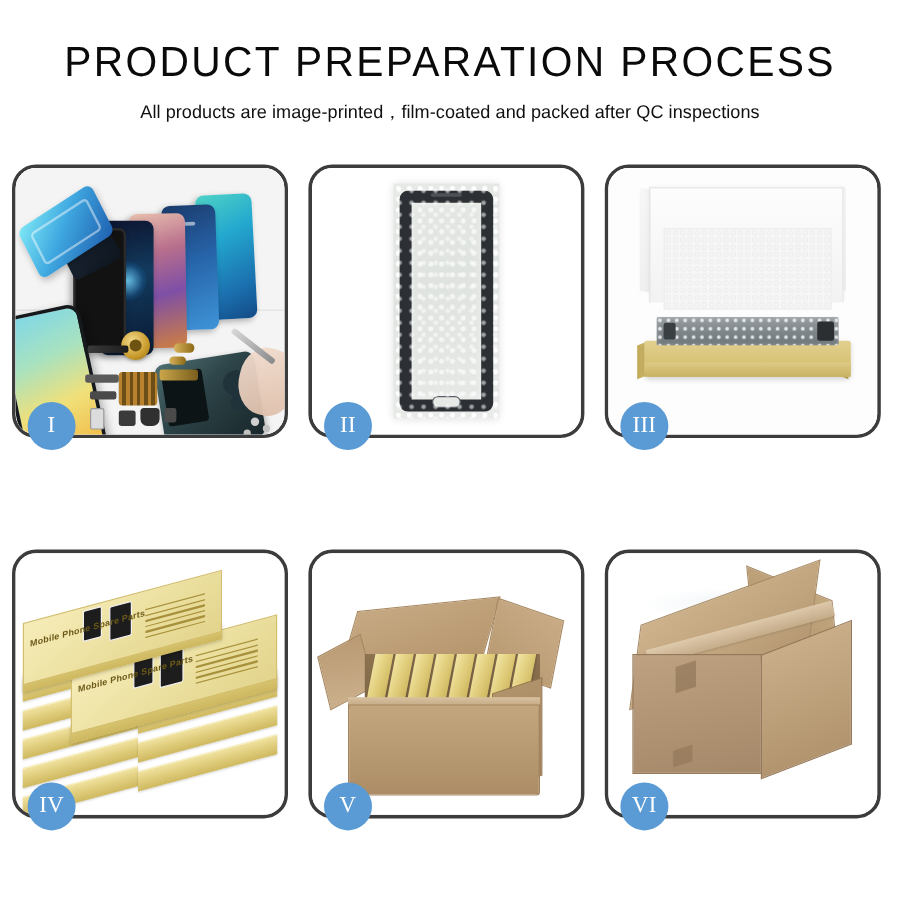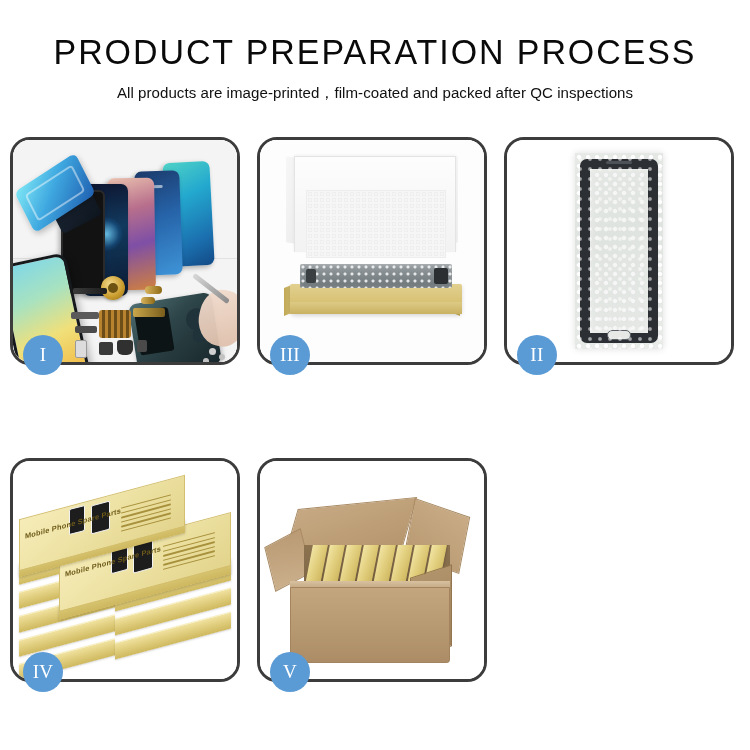--- a/index.html
+++ b/index.html
@@ -506,42 +506,42 @@
       <div class="part pt-cam"></div>
       <div class="part pt-screw1"></div>
       <div class="part pt-screw2"></div>
       <div class="part pt-screw3"></div>
     </div>
     <div class="badge">I</div>
   </div>
 
   <div class="panel">
     <div class="panel-inner">
+      <div class="bubble-sheet">
+        <div class="screen-frame"></div>
+        <div class="bubble-overlay"></div>
+      </div>
+    </div>
+    <div class="badge">II</div>
+  </div>
+
+  <div class="panel">
+    <div class="panel-inner">
       <div class="p3-bg"></div>
       <div class="box3-flapL"></div>
       <div class="box3-flapR"></div>
       <div class="box3-lid"></div>
       <div class="box3-foam"></div>
       <div class="box3-edgeL"></div>
       <div class="box3-edgeR"></div>
       <div class="box3-body"></div>
       <div class="box3-part"></div>
       <div class="box3-front"></div>
     </div>
     <div class="badge">III</div>
-  </div>
-
-  <div class="panel">
-    <div class="panel-inner">
-      <div class="bubble-sheet">
-        <div class="screen-frame"></div>
-        <div class="bubble-overlay"></div>
-      </div>
-    </div>
-    <div class="badge">II</div>
   </div>
 
   <div class="panel">
     <div class="panel-inner">
       <div class="stack">
 
         <div class="slab slab-l" style="top:176px"></div>
         <div class="slab slab-r" style="top:152px"></div>
         <div class="slab slab-l" style="top:152px"></div>
         <div class="slab slab-r" style="top:128px"></div>
@@ -598,14 +598,27 @@
         <div class="gbar" style="left:104px"></div>
         <div class="gbar" style="left:121px"></div>
       </div>
       <div class="c5-body-right"></div>
       <div class="c5-lip"></div>
       <div class="c5-body"></div>
     </div>
     <div class="badge">V</div>
   </div>
 
+  <div class="panel">
+    <div class="panel-inner p6">
+      <div class="c6-shadow"></div>
+      <div class="c6-top-right"></div>
+      <div class="c6-top"></div>
+      <div class="c6-tape"></div>
+      <div class="c6-side"></div>
+      <div class="c6-front"></div>
+      <div class="c6-tab1"></div>
+      <div class="c6-tab2"></div>
+    </div>
+    <div class="badge">VI</div>
+  </div>
 
 </div>
 
 </body></html>

